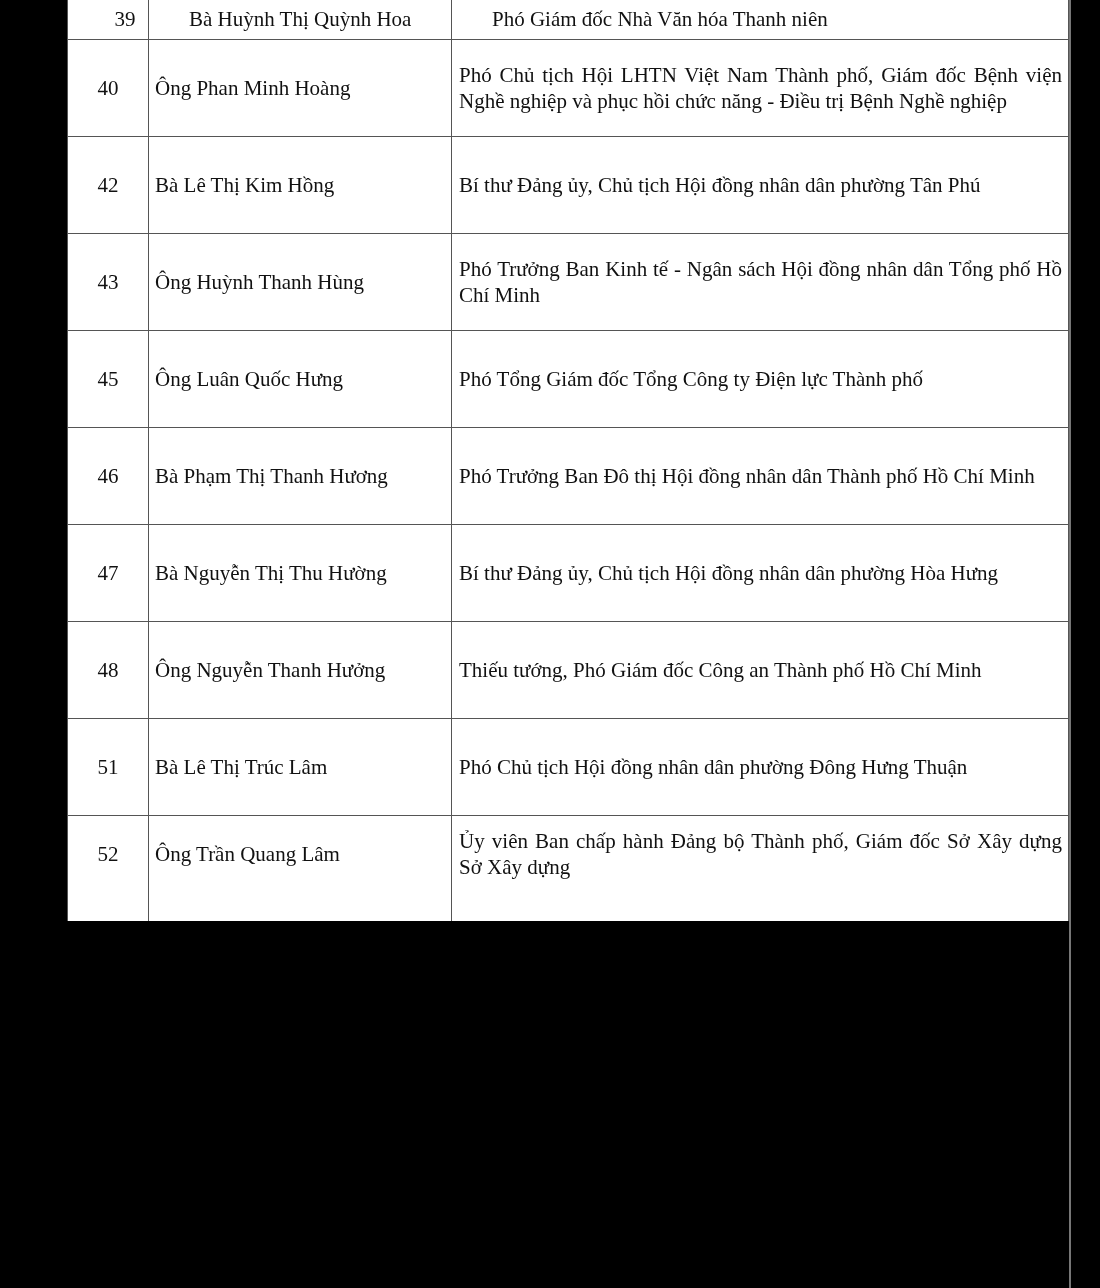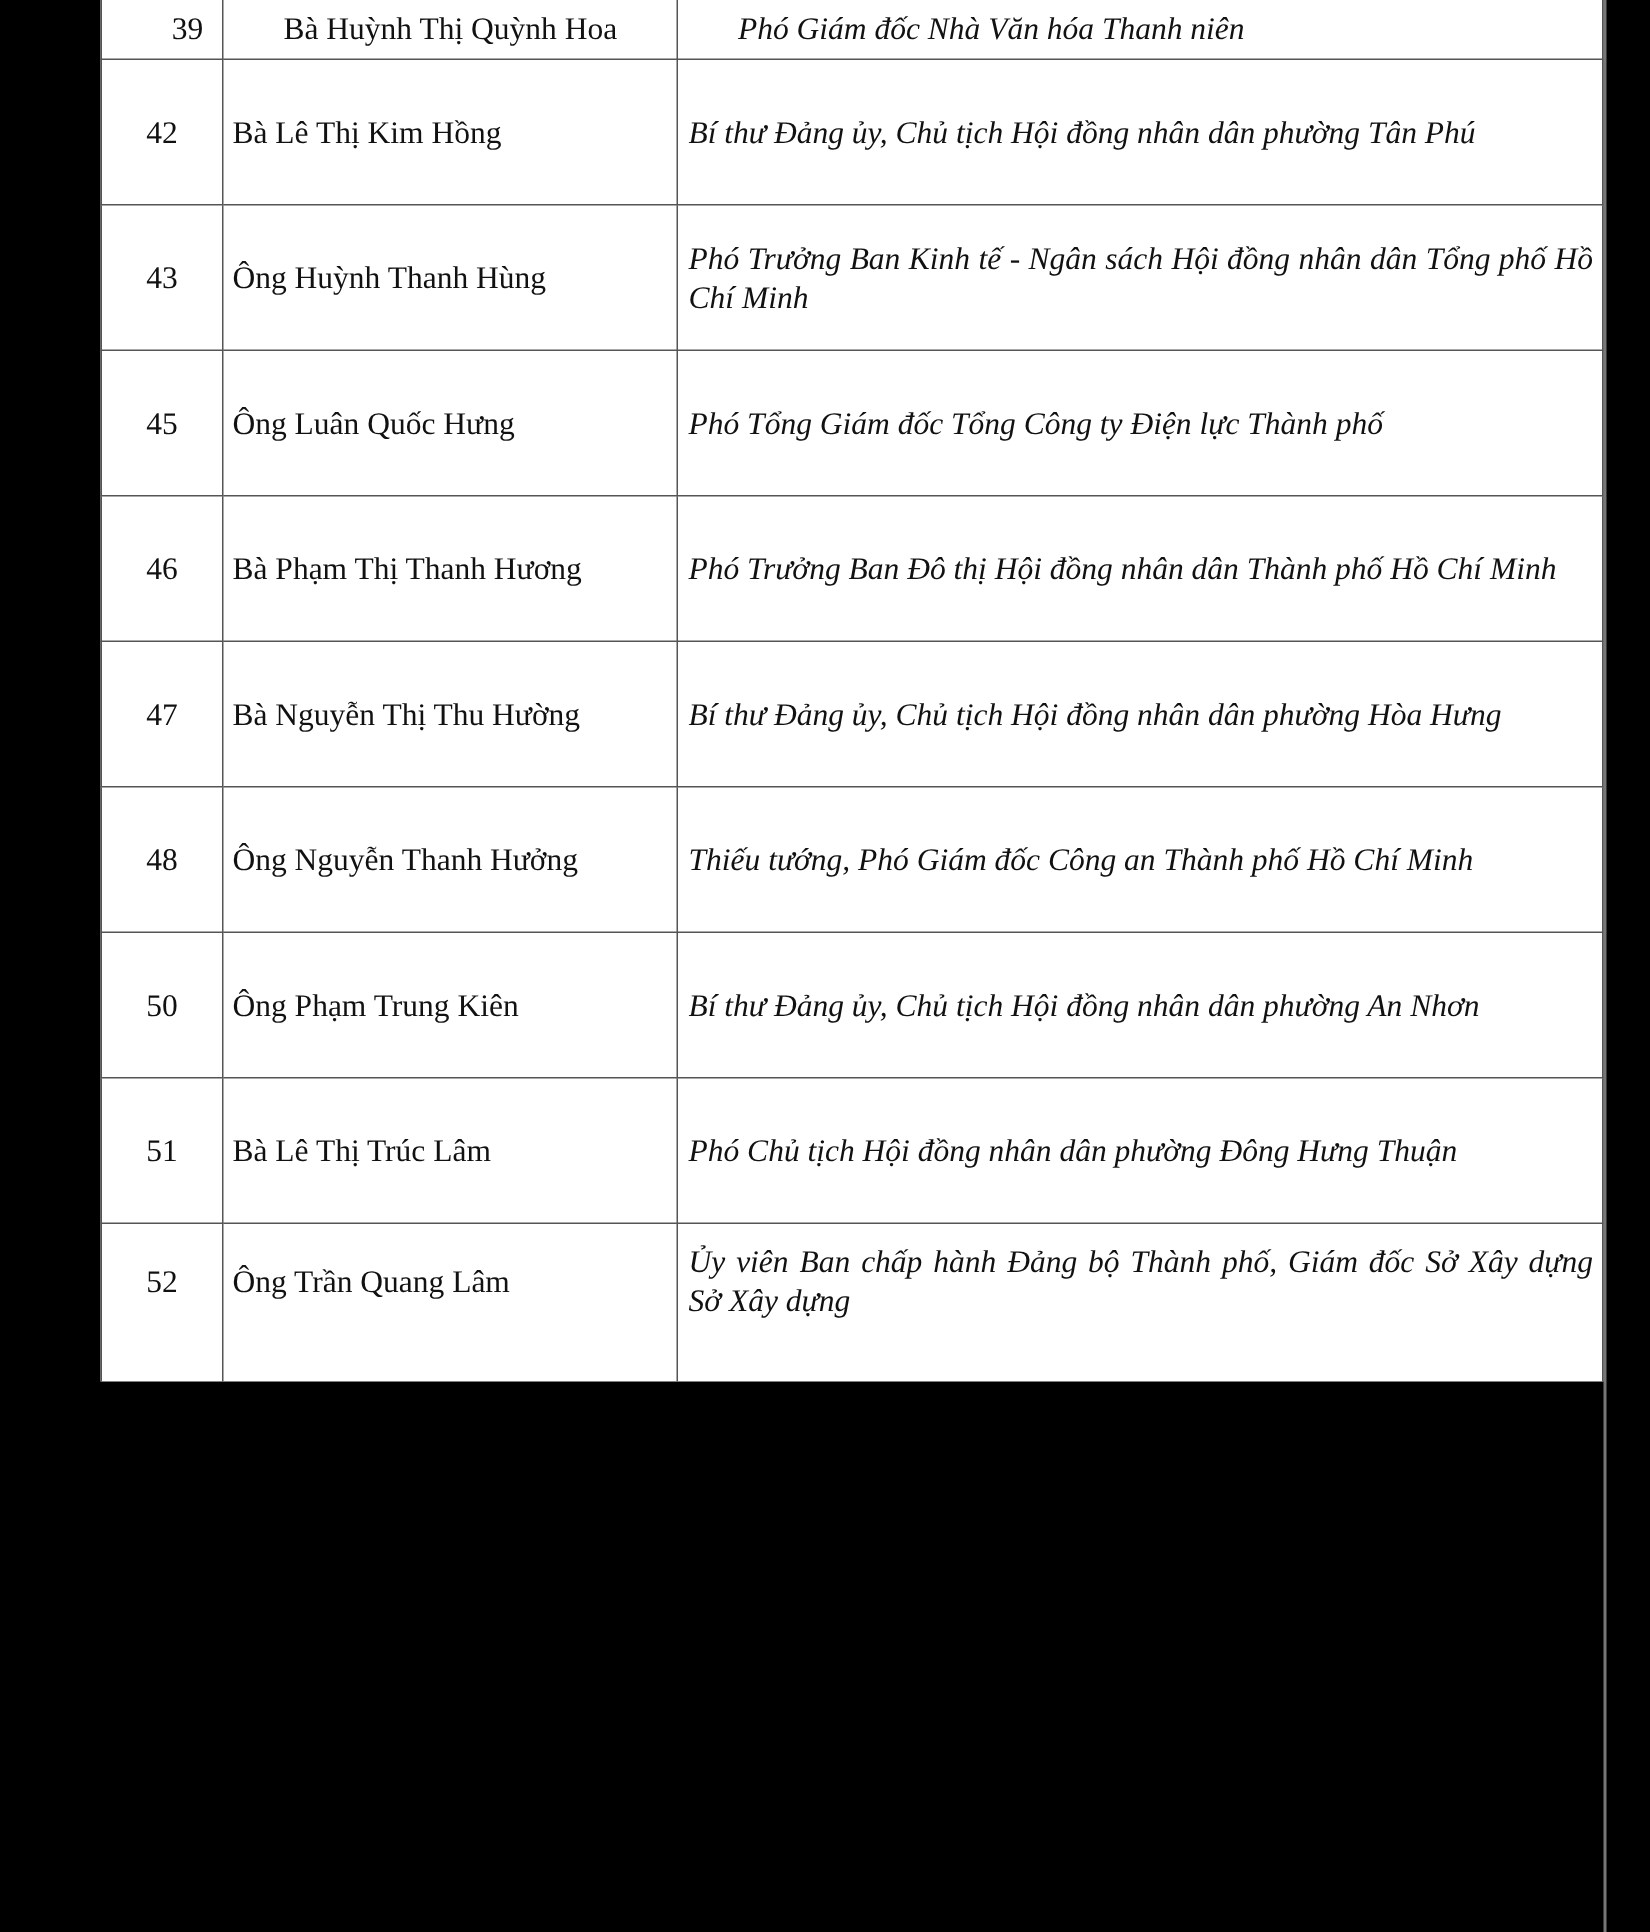--- a/index.html
+++ b/index.html
@@ -3,37 +3,42 @@
 <meta charset="utf-8">
 <style>
   html, body { margin:0; padding:0; }
   body { width:1100px; height:1288px; background:#000; position:relative; overflow:hidden;
          font-family:"Liberation Serif","DejaVu Serif",serif; color:#111; }
   .page { position:absolute; left:67px; top:-1px; width:1002px; background:#fff; }
   table { border-collapse:collapse; width:1002px; table-layout:fixed; }
   td { border:1px solid #555; font-size:21px; line-height:26px; vertical-align:middle; padding:0 6px; }
   td.num { width:34px; text-align:center; padding:0 6px; }
   td.name { width:256px; }
-  td.pos { text-align:justify; padding-left:7px; padding-right:6px;font-style:italic; }
+  td.pos { text-align:justify; padding-left:7px; padding-right:6px; }
   tr.first td { height:40px; border-top:none;padding-left:40px; }
   tr.r td { height:96px; }
   tr.last td { height:80px; border-bottom:none; vertical-align:top; padding-top:12px; }
   tr.last td.pos { padding-top:12px; }
   .edge-right { position:absolute; left:1069px; top:0; width:2px; height:1288px; background:#777; }
 </style>
 </head>
 <body>
 
 <div class="page">
   <table>
     <tbody>
       <tr class="first">
         <td class="num">39</td>
         <td class="name">Bà Huỳnh Thị Quỳnh Hoa</td>
         <td class="pos">Phó Giám đốc Nhà Văn hóa Thanh niên</td>
+      </tr>
+      <tr class="r">
+        <td class="num">40</td>
+        <td class="name">Ông Phan Minh Hoàng</td>
+        <td class="pos">Phó Chủ tịch Hội LHTN Việt Nam Thành phố, Giám đốc Bệnh viện Nghề nghiệp và phục hồi chức năng - Điều trị Bệnh Nghề nghiệp</td>
       </tr>
       <tr class="r">
         <td class="num">42</td>
         <td class="name">Bà Lê Thị Kim Hồng</td>
         <td class="pos">Bí thư Đảng ủy, Chủ tịch Hội đồng nhân dân phường Tân Phú</td>
       </tr>
       <tr class="r">
         <td class="num">43</td>
         <td class="name">Ông Huỳnh Thanh Hùng</td>
         <td class="pos">Phó Trưởng Ban Kinh tế - Ngân sách Hội đồng nhân dân Tổng phố Hồ Chí Minh</td>
@@ -52,25 +57,20 @@
         <td class="num">47</td>
         <td class="name">Bà Nguyễn Thị Thu Hường</td>
         <td class="pos">Bí thư Đảng ủy, Chủ tịch Hội đồng nhân dân phường Hòa Hưng</td>
       </tr>
       <tr class="r">
         <td class="num">48</td>
         <td class="name">Ông Nguyễn Thanh Hưởng</td>
         <td class="pos">Thiếu tướng, Phó Giám đốc Công an Thành phố Hồ Chí Minh</td>
       </tr>
       <tr class="r">
-        <td class="num">50</td>
-        <td class="name">Ông Phạm Trung Kiên</td>
-        <td class="pos">Bí thư Đảng ủy, Chủ tịch Hội đồng nhân dân phường An Nhơn</td>
-      </tr>
-      <tr class="r">
         <td class="num">51</td>
         <td class="name">Bà Lê Thị Trúc Lâm</td>
         <td class="pos">Phó Chủ tịch Hội đồng nhân dân phường Đông Hưng Thuận</td>
       </tr>
       <tr class="last">
         <td class="num" style="padding-top:25px">52</td>
         <td class="name" style="padding-top:25px">Ông Trần Quang Lâm</td>
         <td class="pos"> Ủy viên Ban chấp hành Đảng bộ Thành phố, Giám đốc Sở Xây dựng Sở Xây dựng</td>
       </tr>
     </tbody>

